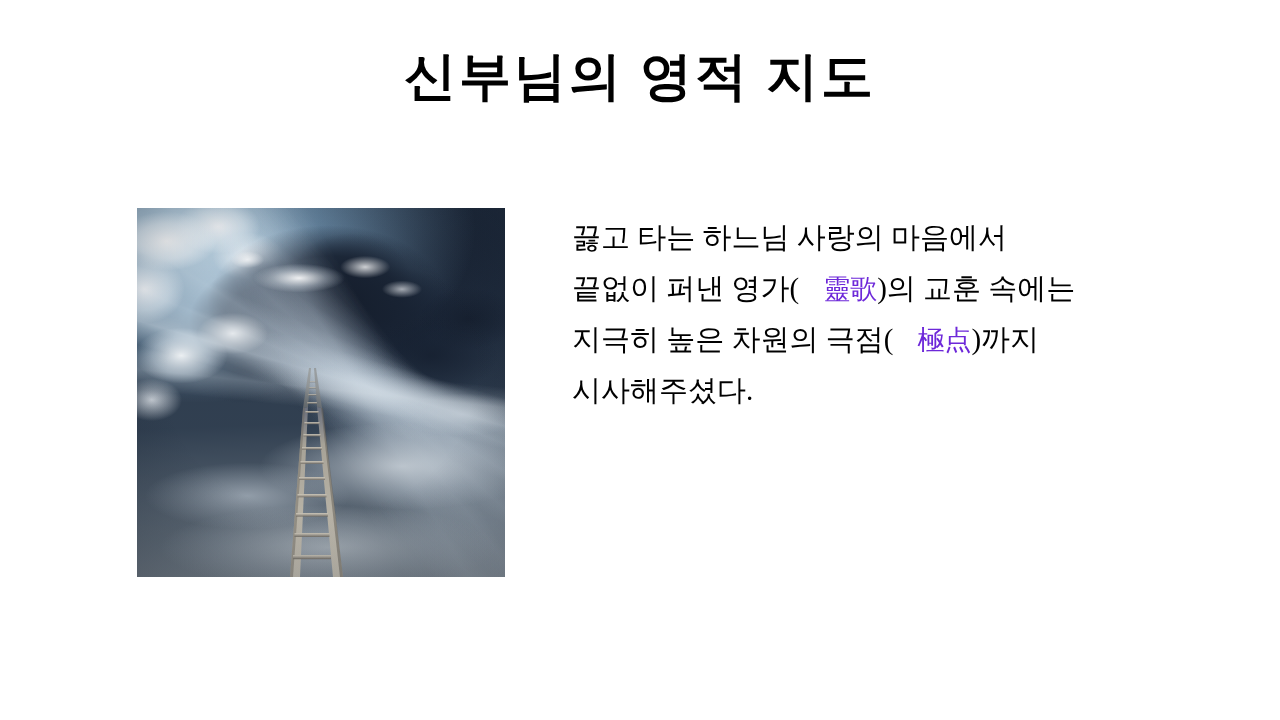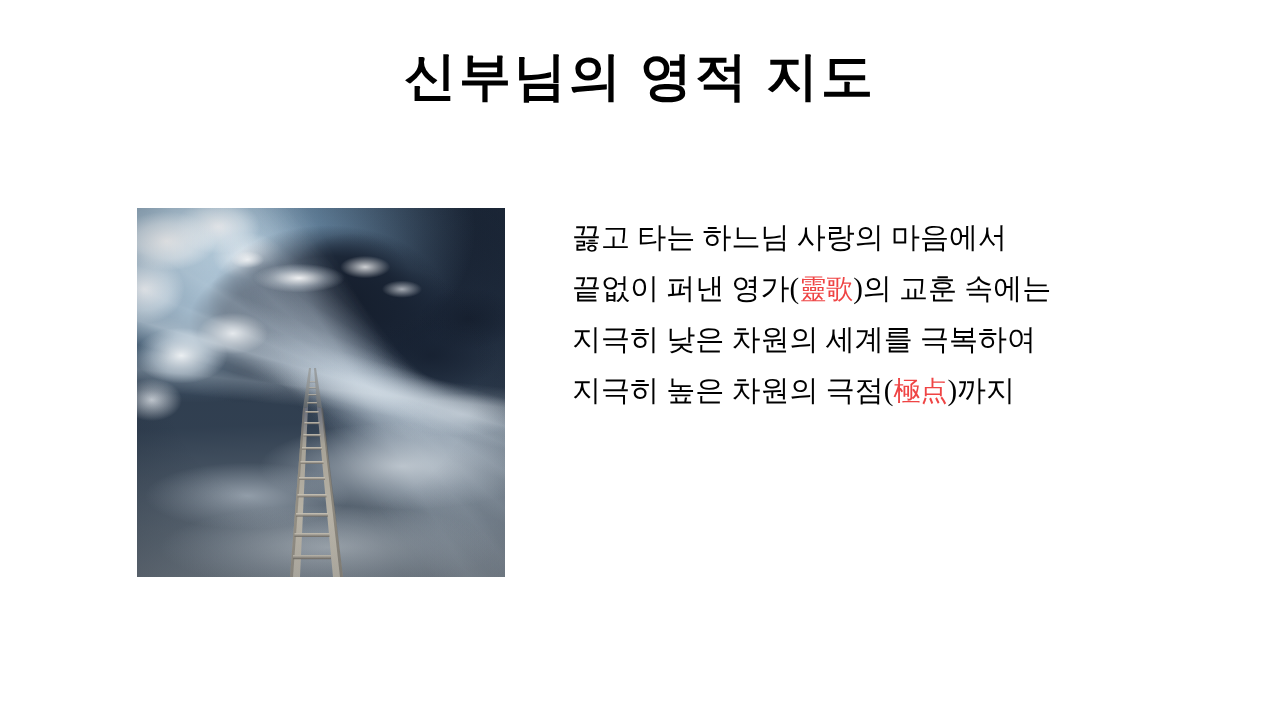--- a/index.html
+++ b/index.html
@@ -167,21 +167,22 @@
     white-space: nowrap;
   }
   .body-text .line {
     display: block;
     white-space: nowrap;
   }
   .hanja {
     font-family: "DejaVu Serif", "Liberation Serif", serif;
     font-weight: normal;
     font-size: 27px;
-    color: #ef4444;
+    color: #6d28d9;
+    margin-left: 24px;
   }
 </style>
 </head>
 <body>
 
 <div class="slide">
 
   <div class="slide-title">신부님의 영적 지도</div>
 
   <div class="picture-frame">
@@ -243,17 +244,17 @@
       <polygon points="166,200 172,160 174,160 171,199" fill="#8d8a84" opacity="0.55"></polygon>
       <polygon points="180,199 177,160 179,160 185,200" fill="#84817b" opacity="0.55"></polygon>
     </svg>
 
     <div class="layer vignette"></div>
   </div>
 
   <div class="body-text">
     <span class="line">끓고 타는 하느님 사랑의 마음에서</span>
     <span class="line"><span>끝없이 퍼낸 영가(</span><span class="hanja">靈歌</span><span>)의 교훈 속에는</span></span>
-    <span class="line">지극히 낮은 차원의 세계를 극복하여</span>
     <span class="line"><span>지극히 높은 차원의 극점(</span><span class="hanja">極点</span><span>)까지</span></span>
+    <span class="line">시사해주셨다.</span>
   </div>
 
 </div>
 
 </body></html>

